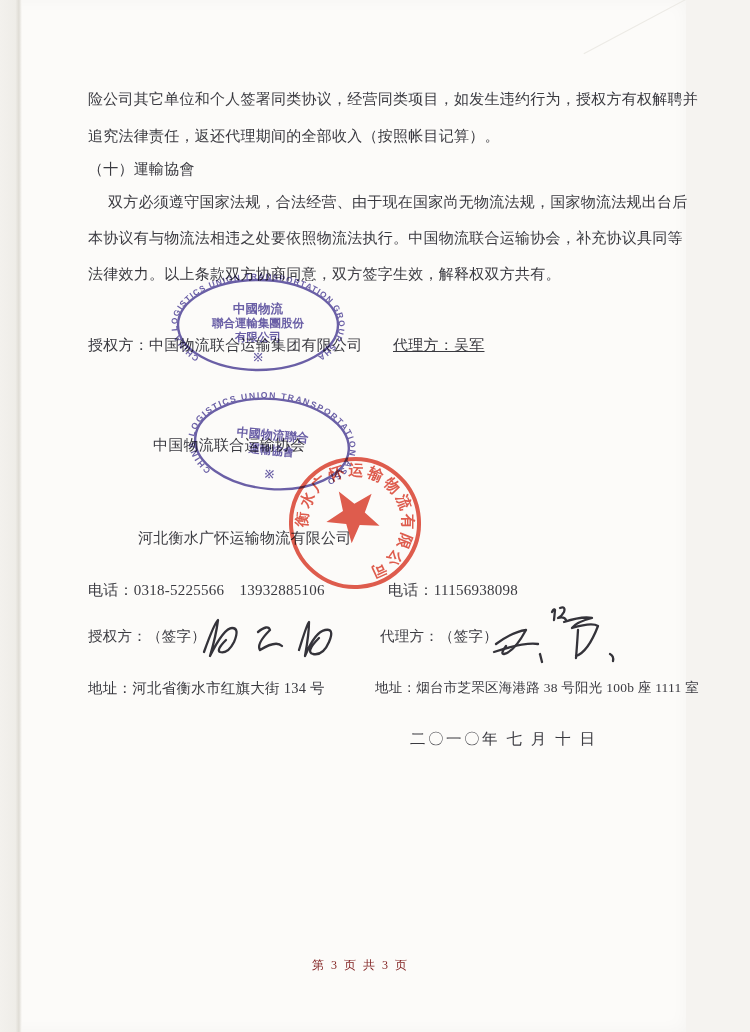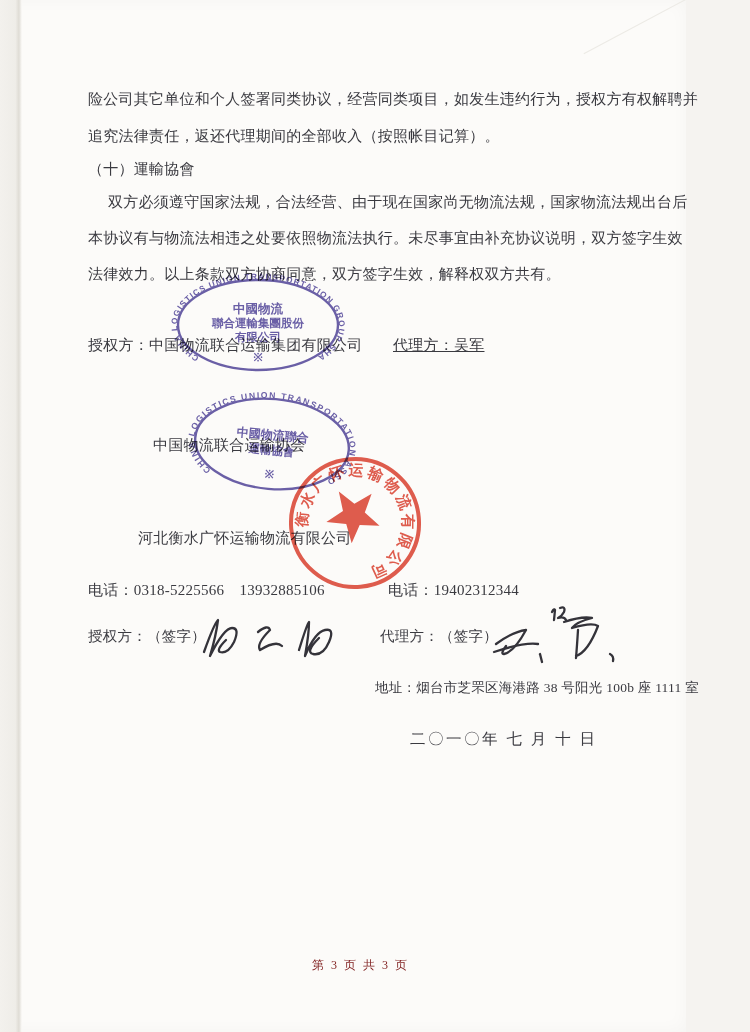--- a/index.html
+++ b/index.html
@@ -43,32 +43,33 @@
 
 <div class="page">
 
   <div class="edge-left"></div>
   <div class="crease-tr"></div>
 
   <div class="ln body-line" style="top:90px;left:88px;">险公司其它单位和个人签署同类协议，经营同类项目，如发生违约行为，授权方有权解聘并</div>
   <div class="ln body-line" style="top:127px;left:88px;">追究法律责任，返还代理期间的全部收入（按照帐目记算）。</div>
   <div class="ln body-line" style="top:160px;left:88px;">（十）運輸協會</div>
   <div class="ln body-line" style="top:193px;left:108px;">双方必须遵守国家法规，合法经营、由于现在国家尚无物流法规，国家物流法规出台后</div>
-  <div class="ln body-line" style="top:229px;left:88px;">本协议有与物流法相违之处要依照物流法执行。未尽事宜由补充协议说明，双方签字生效</div>
+  <div class="ln body-line" style="top:229px;left:88px;">本协议有与物流法相违之处要依照物流法执行。中国物流联合运输协会，补充协议具同等</div>
   <div class="ln body-line" style="top:265px;left:88px;">法律效力。以上条款双方协商同意，双方签字生效，解释权双方共有。</div>
 
   <div class="ln" style="top:336px;left:88px;">授权方：中国物流联合运输集团有限公司</div>
   <div class="ln" style="top:336px;left:393px;text-decoration:underline;">代理方：吴军</div>
   <div class="ln" style="top:436px;left:153px;">中国物流联合运输协会</div>
   <div class="ln" style="top:529px;left:138px;">河北衡水广怀运输物流有限公司</div>
 
   <div class="ln" style="top:581px;left:88px;">电话：0318-5225566　13932885106</div>
-  <div class="ln" style="top:581px;left:388px;">电话：19402312344</div>
+  <div class="ln" style="top:581px;left:388px;">电话：11156938098</div>
   <div class="ln small" style="top:627px;left:88px;">授权方：（签字）</div>
   <div class="ln small" style="top:627px;left:380px;">代理方：（签字）</div>
+  <div class="ln small" style="top:679px;left:88px;">地址：河北省衡水市红旗大街 134 号</div>
   <div class="ln tiny" style="top:679px;left:375px;">地址：烟台市芝罘区海港路 38 号阳光 100b 座 1111 室</div>
 
   <div class="ln date" style="top:729px;left:410px;">二〇一〇年 七 月 十 日</div>
   <div class="ln footer" style="top:957px;left:312px;">第 3 页 共 3 页</div>
 
   <svg class="stamp" style="left:148px;top:258px;" width="220" height="134" viewBox="-110 -67 220 134">
     <defs>
         <path id="oval1" d="M -57 33 A 81 46 0 1 1 57 33"></path>
       </defs>
     <g fill="#564a9e">

